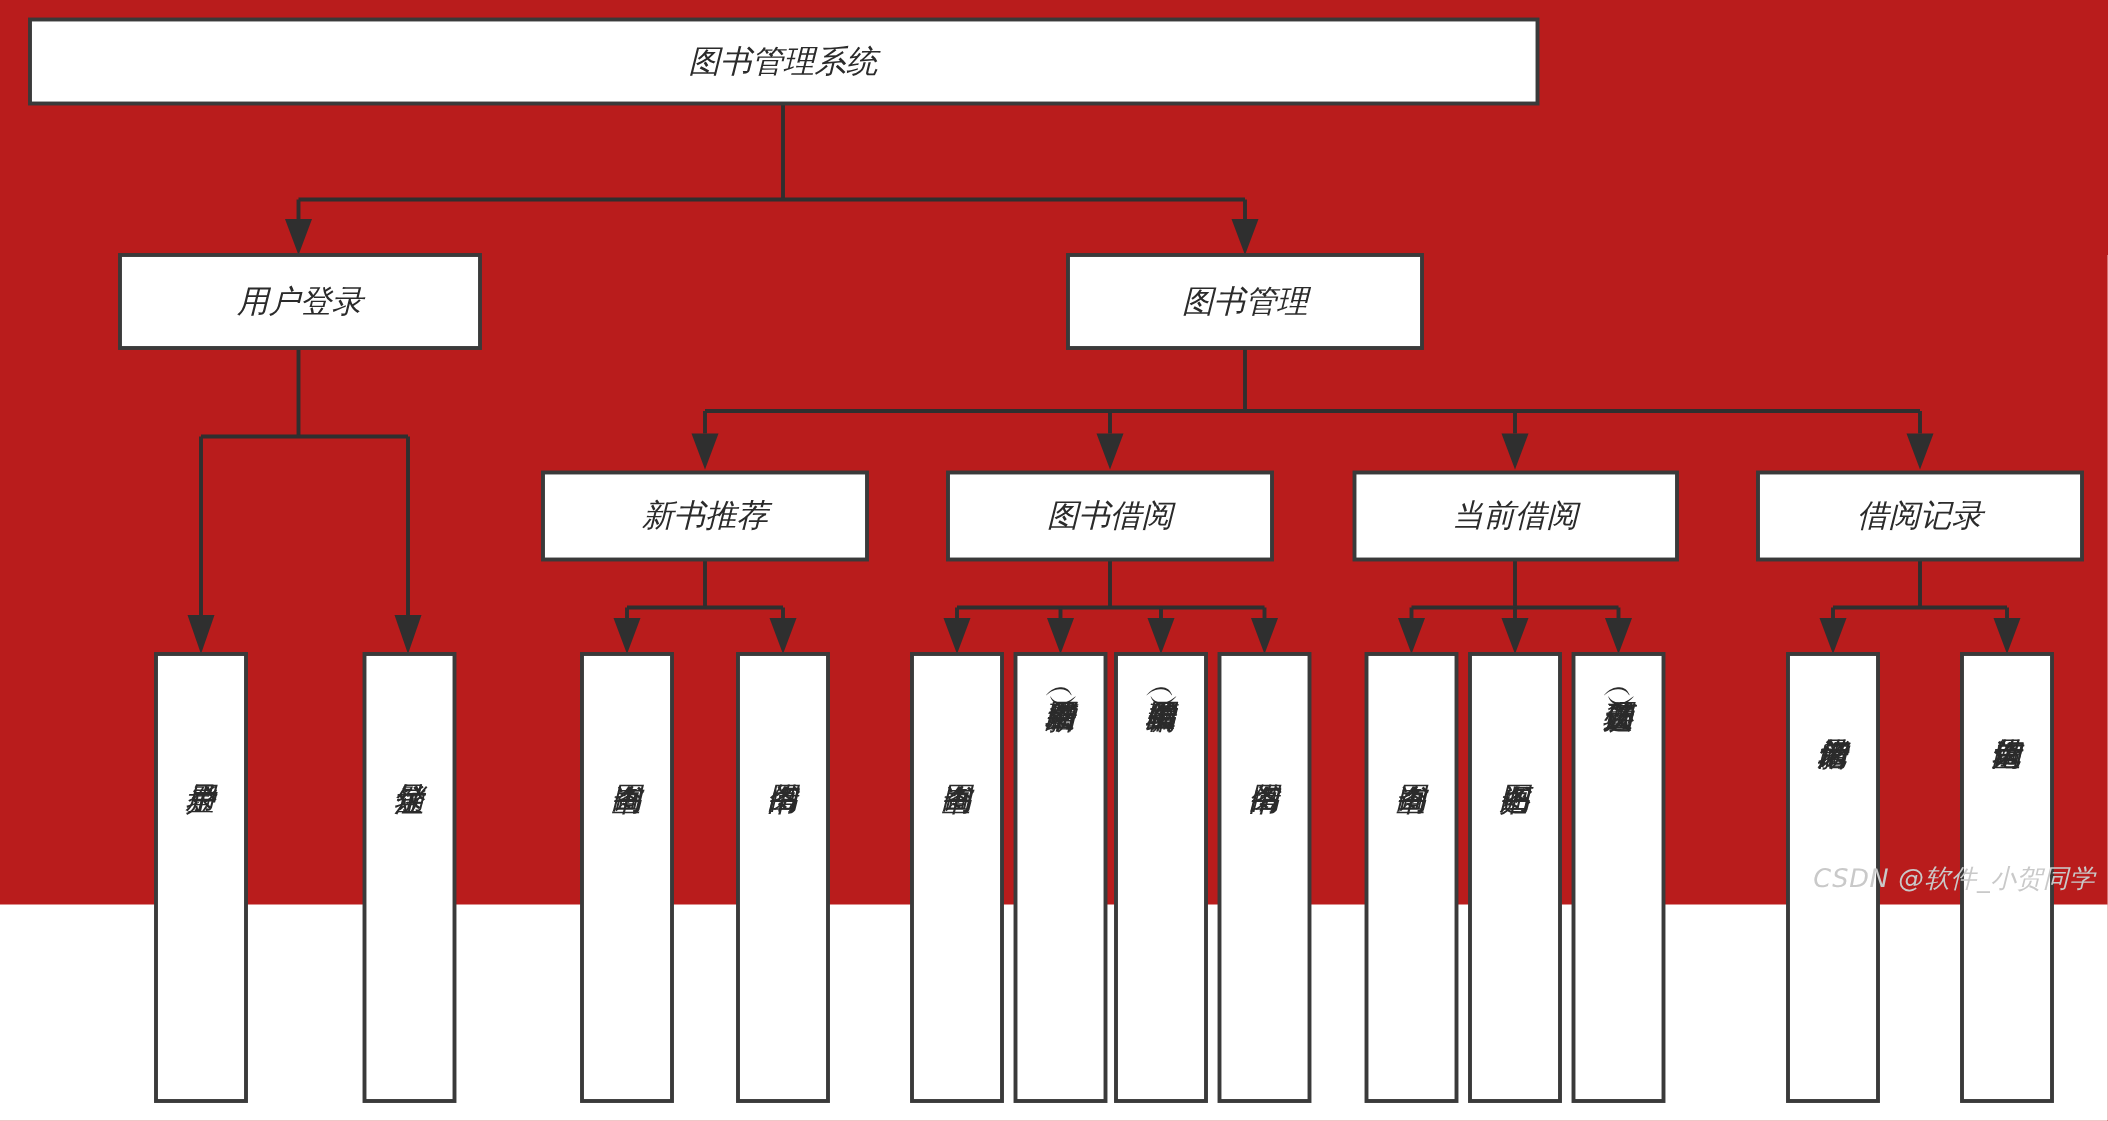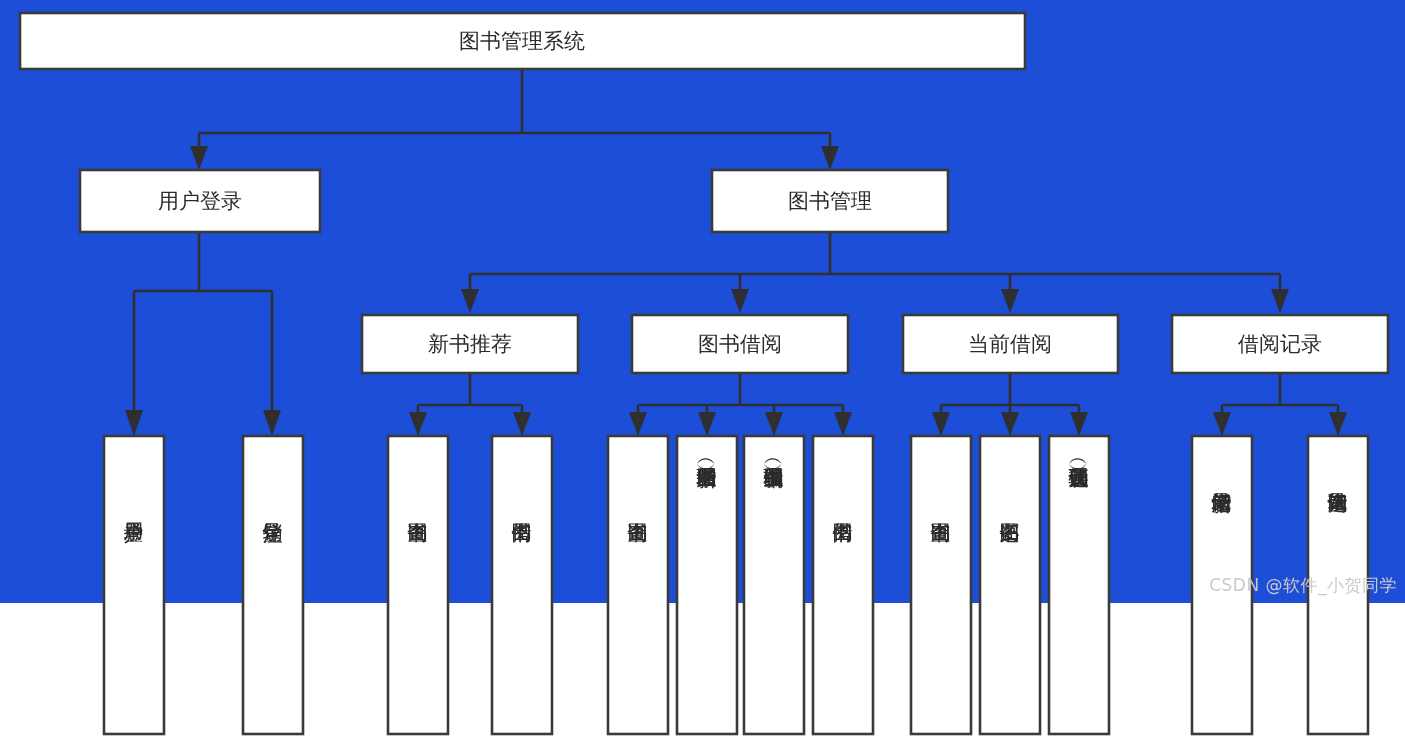--- a/index.html
+++ b/index.html
@@ -11,21 +11,22 @@
   body {
     width: 1405px;
     height: 747px;
     font-family: "DejaVu Sans", "Liberation Sans", sans-serif;
     overflow: hidden;
   }
   #diagram-root {
     position: relative;
     width: 1405px;
     height: 603px;
-    background: #1d4ed8;
+    background: #b91c1c;
+    font-style: italic;
   }
   svg.diagram-canvas {
     position: absolute;
     top: 0;
     left: 0;
     width: 1405px;
     height: 747px;
     display: block;
   }
   .node-box {

